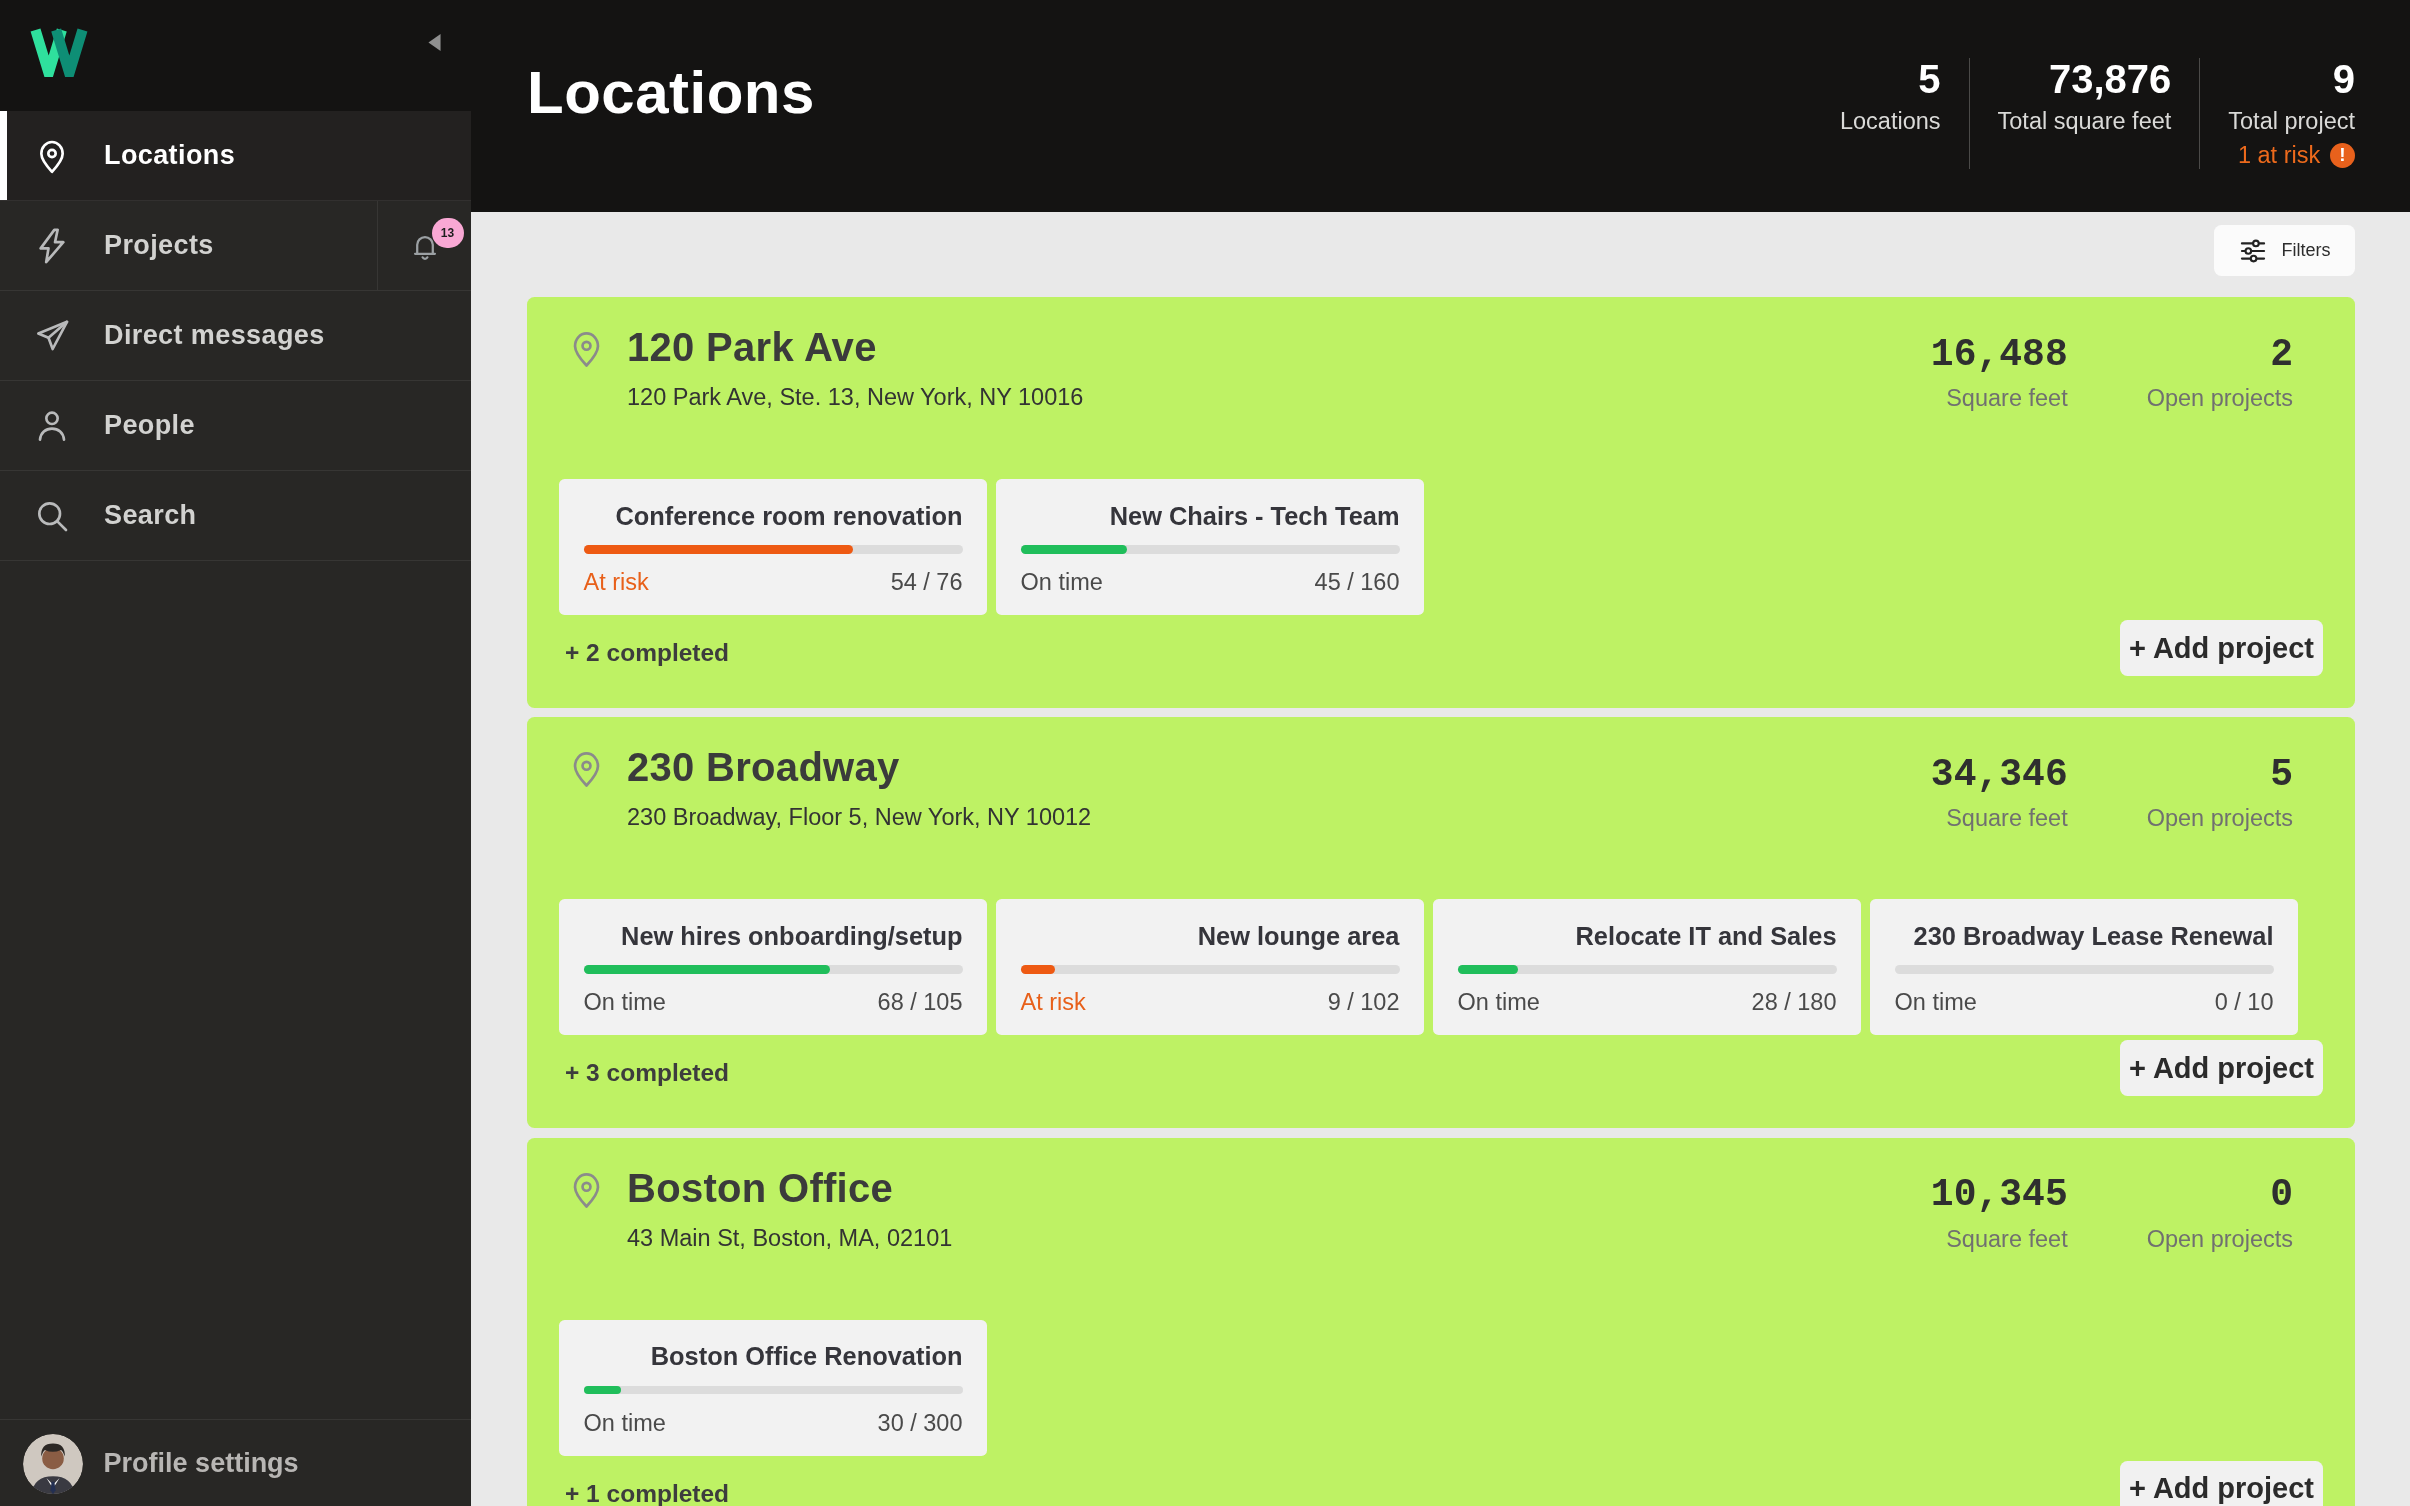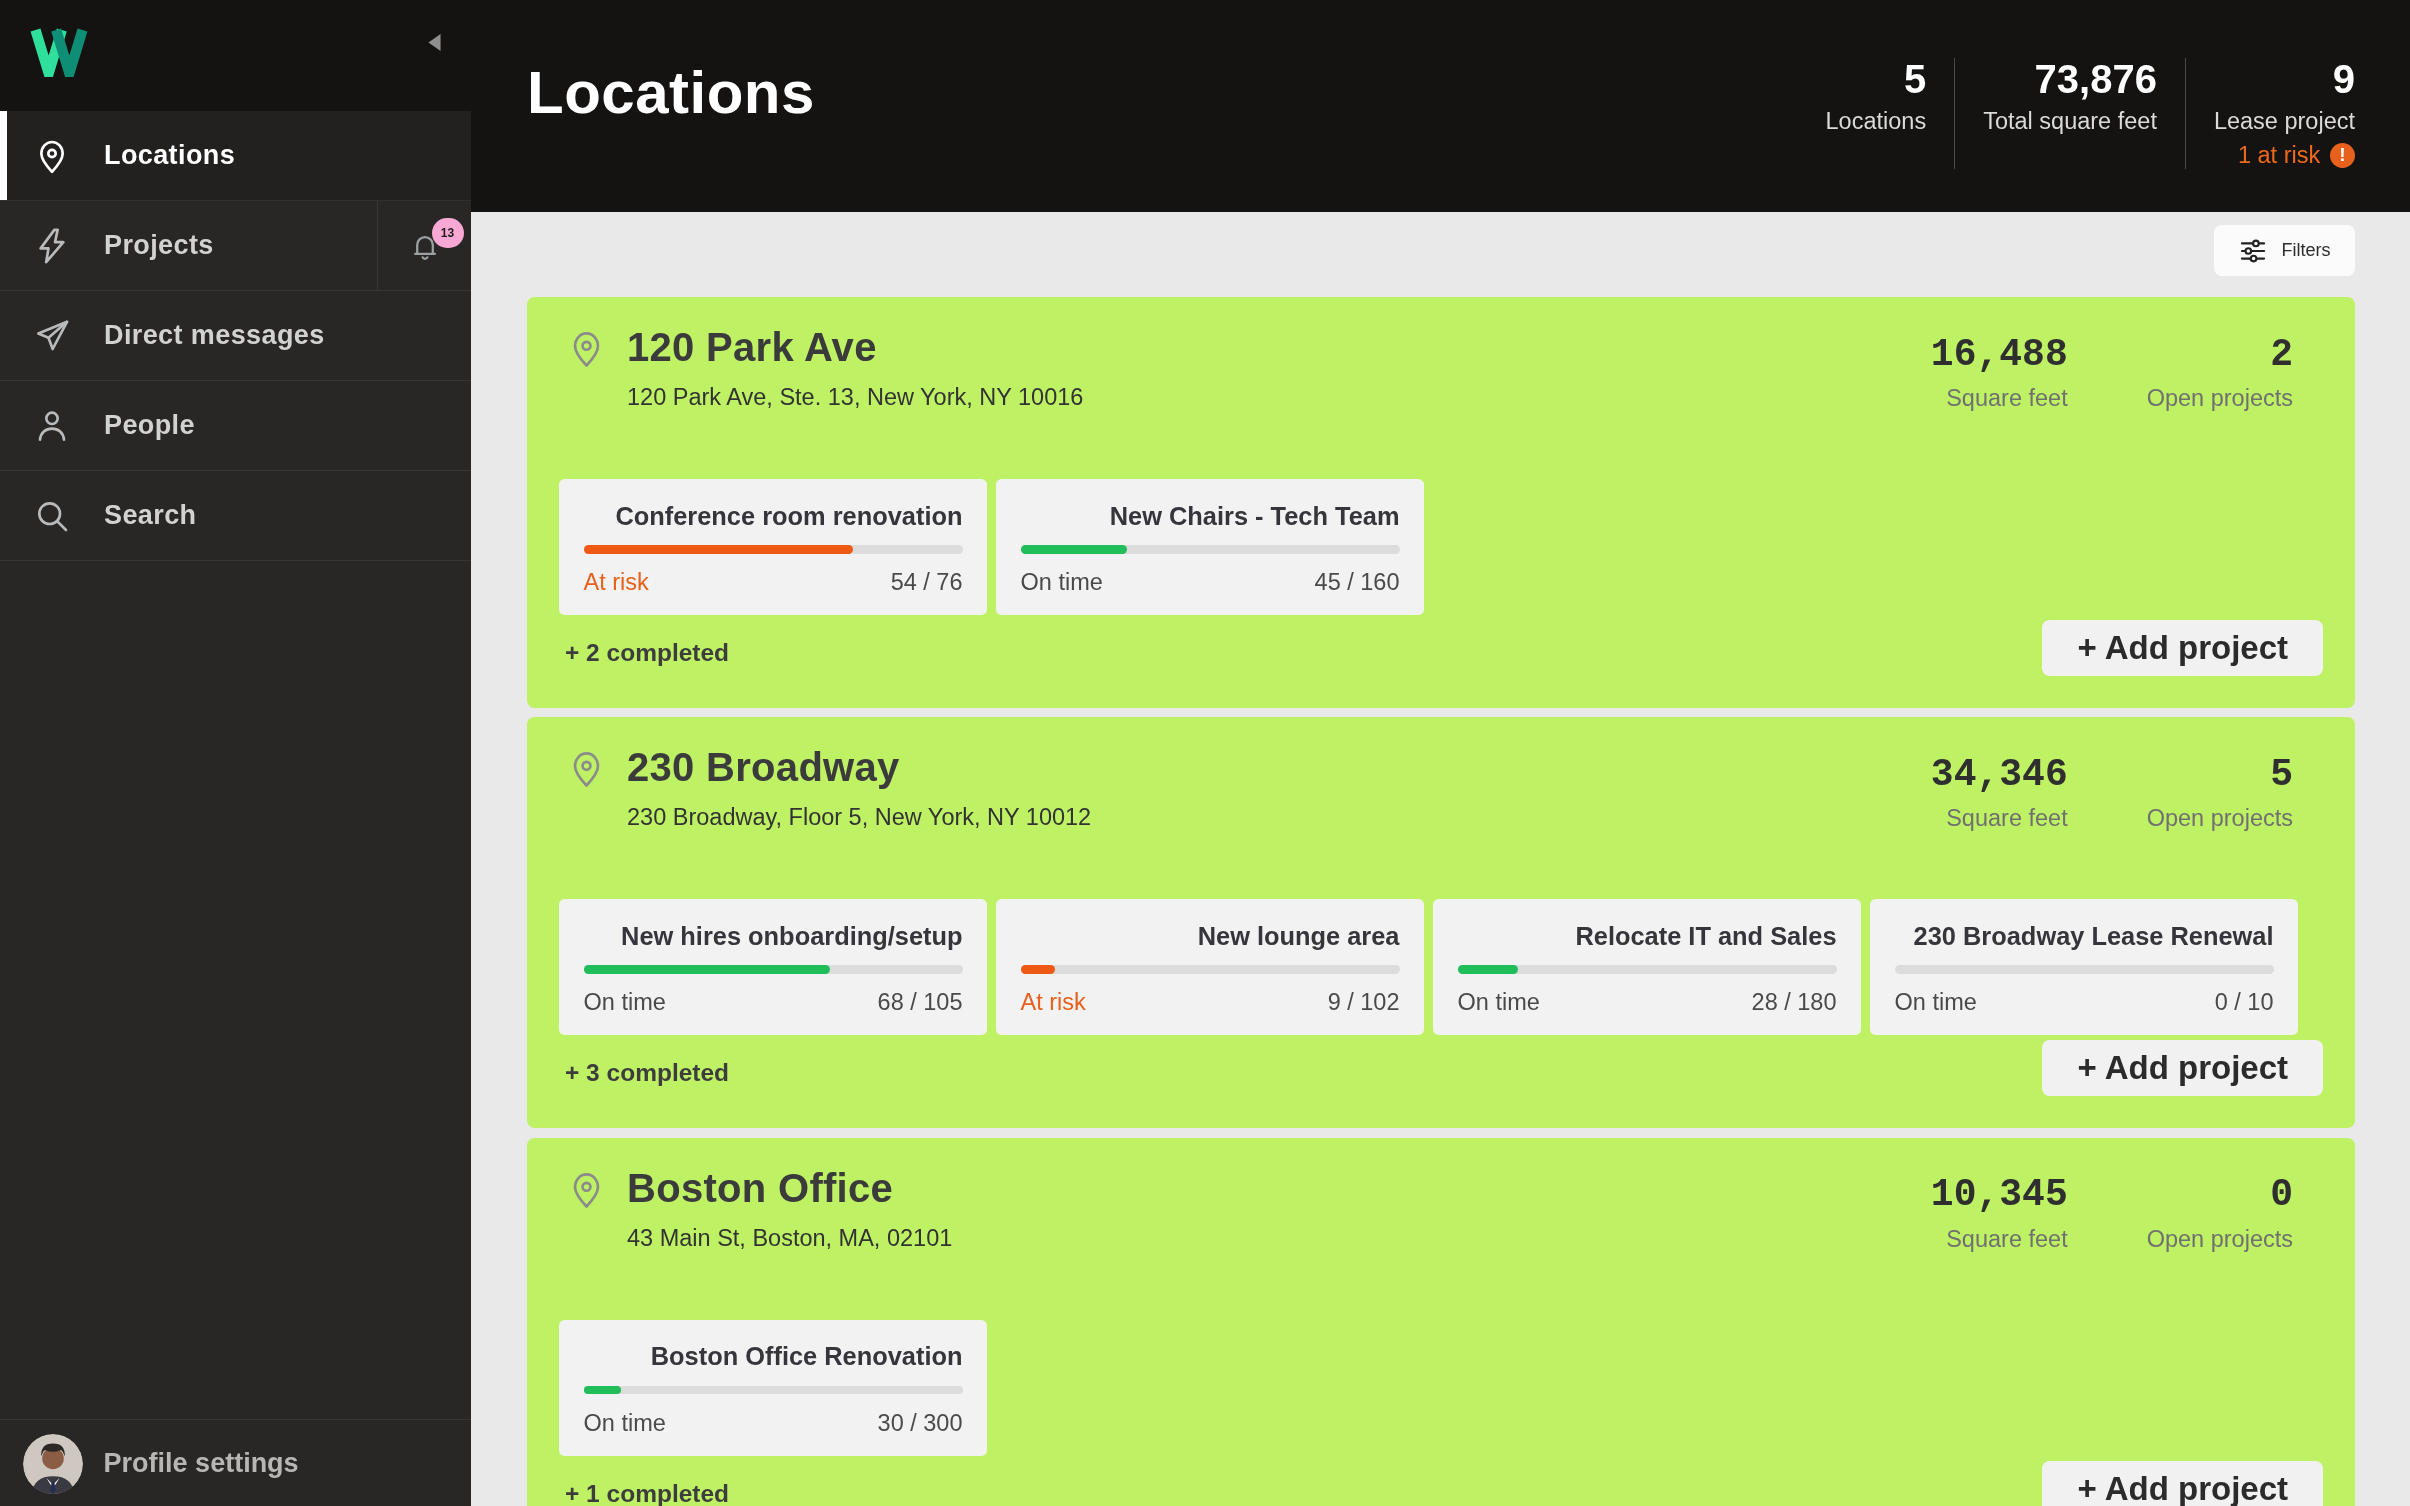--- a/index.html
+++ b/index.html
@@ -74,23 +74,23 @@
   .tile-bar { position:absolute; left:24.5px; right:24.5px; top:66px; height:8.5px; border-radius:4.7px; background:#dcdcdc; }
   .tile-fill { height:100%; border-radius:4.7px; }
   .on-time .tile-fill { background:#20BE5B; }
   .at-risk .tile-fill { background:#EE5A13; }
   .tile-foot { position:absolute; left:24.5px; right:24.5px; bottom:19px; display:flex; justify-content:space-between; font-size:23.5px; }
   .tile-status { color:#4a4a4a; }
   .at-risk .tile-status { color:#E8601A; }
   .tile-count { color:#4a4a4a; }
 
   .completed-label { position:absolute; left:38px; top:342px; font-size:24.5px; font-weight:bold; color:#3d3d3d; }
-  .add-project-btn { position:absolute; right:32px; top:323px; height:56px; padding:0 35px;
+  .add-project-btn { position:absolute; right:32px; top:323px; height:56px; padding:0 9px;
     background:#f1f1f1; border-radius:7.5px; display:flex; align-items:center;
-    font-size:33px; font-weight:bold; color:#2b2b2b; cursor:pointer; }
+    font-size:29px; font-weight:bold; color:#2b2b2b; cursor:pointer; }
 </style>
 </head>
 <body>
 
 <aside class="sidebar">
   <div class="sidebar-top">
     <span class="logo">
       <svg viewBox="0 0 66 52" width="62" height="49">
         <path d="M8 2 L22 48 L36 2" stroke="#2FE09D" stroke-width="11" fill="none"></path>
         <path d="M30 2 L44 48 L58 2" stroke="#0E8E75" stroke-width="11" fill="none"></path>
@@ -184,21 +184,21 @@
     <div class="stat">
       <div class="stat-value">5</div>
       <div class="stat-label">Locations</div>
     </div>
     <div class="stat">
       <div class="stat-value">73,876</div>
       <div class="stat-label">Total square feet</div>
     </div>
     <div class="stat">
       <div class="stat-value">9</div>
-      <div class="stat-label">Lease project</div>
+      <div class="stat-label">Total project</div>
       <div class="stat-alert">
         <span>1 at risk</span>
         <span class="alert-icon">!</span>
       </div>
     </div>
   </div>
 </header>
 
 <main class="content">
   <div class="toolbar">

